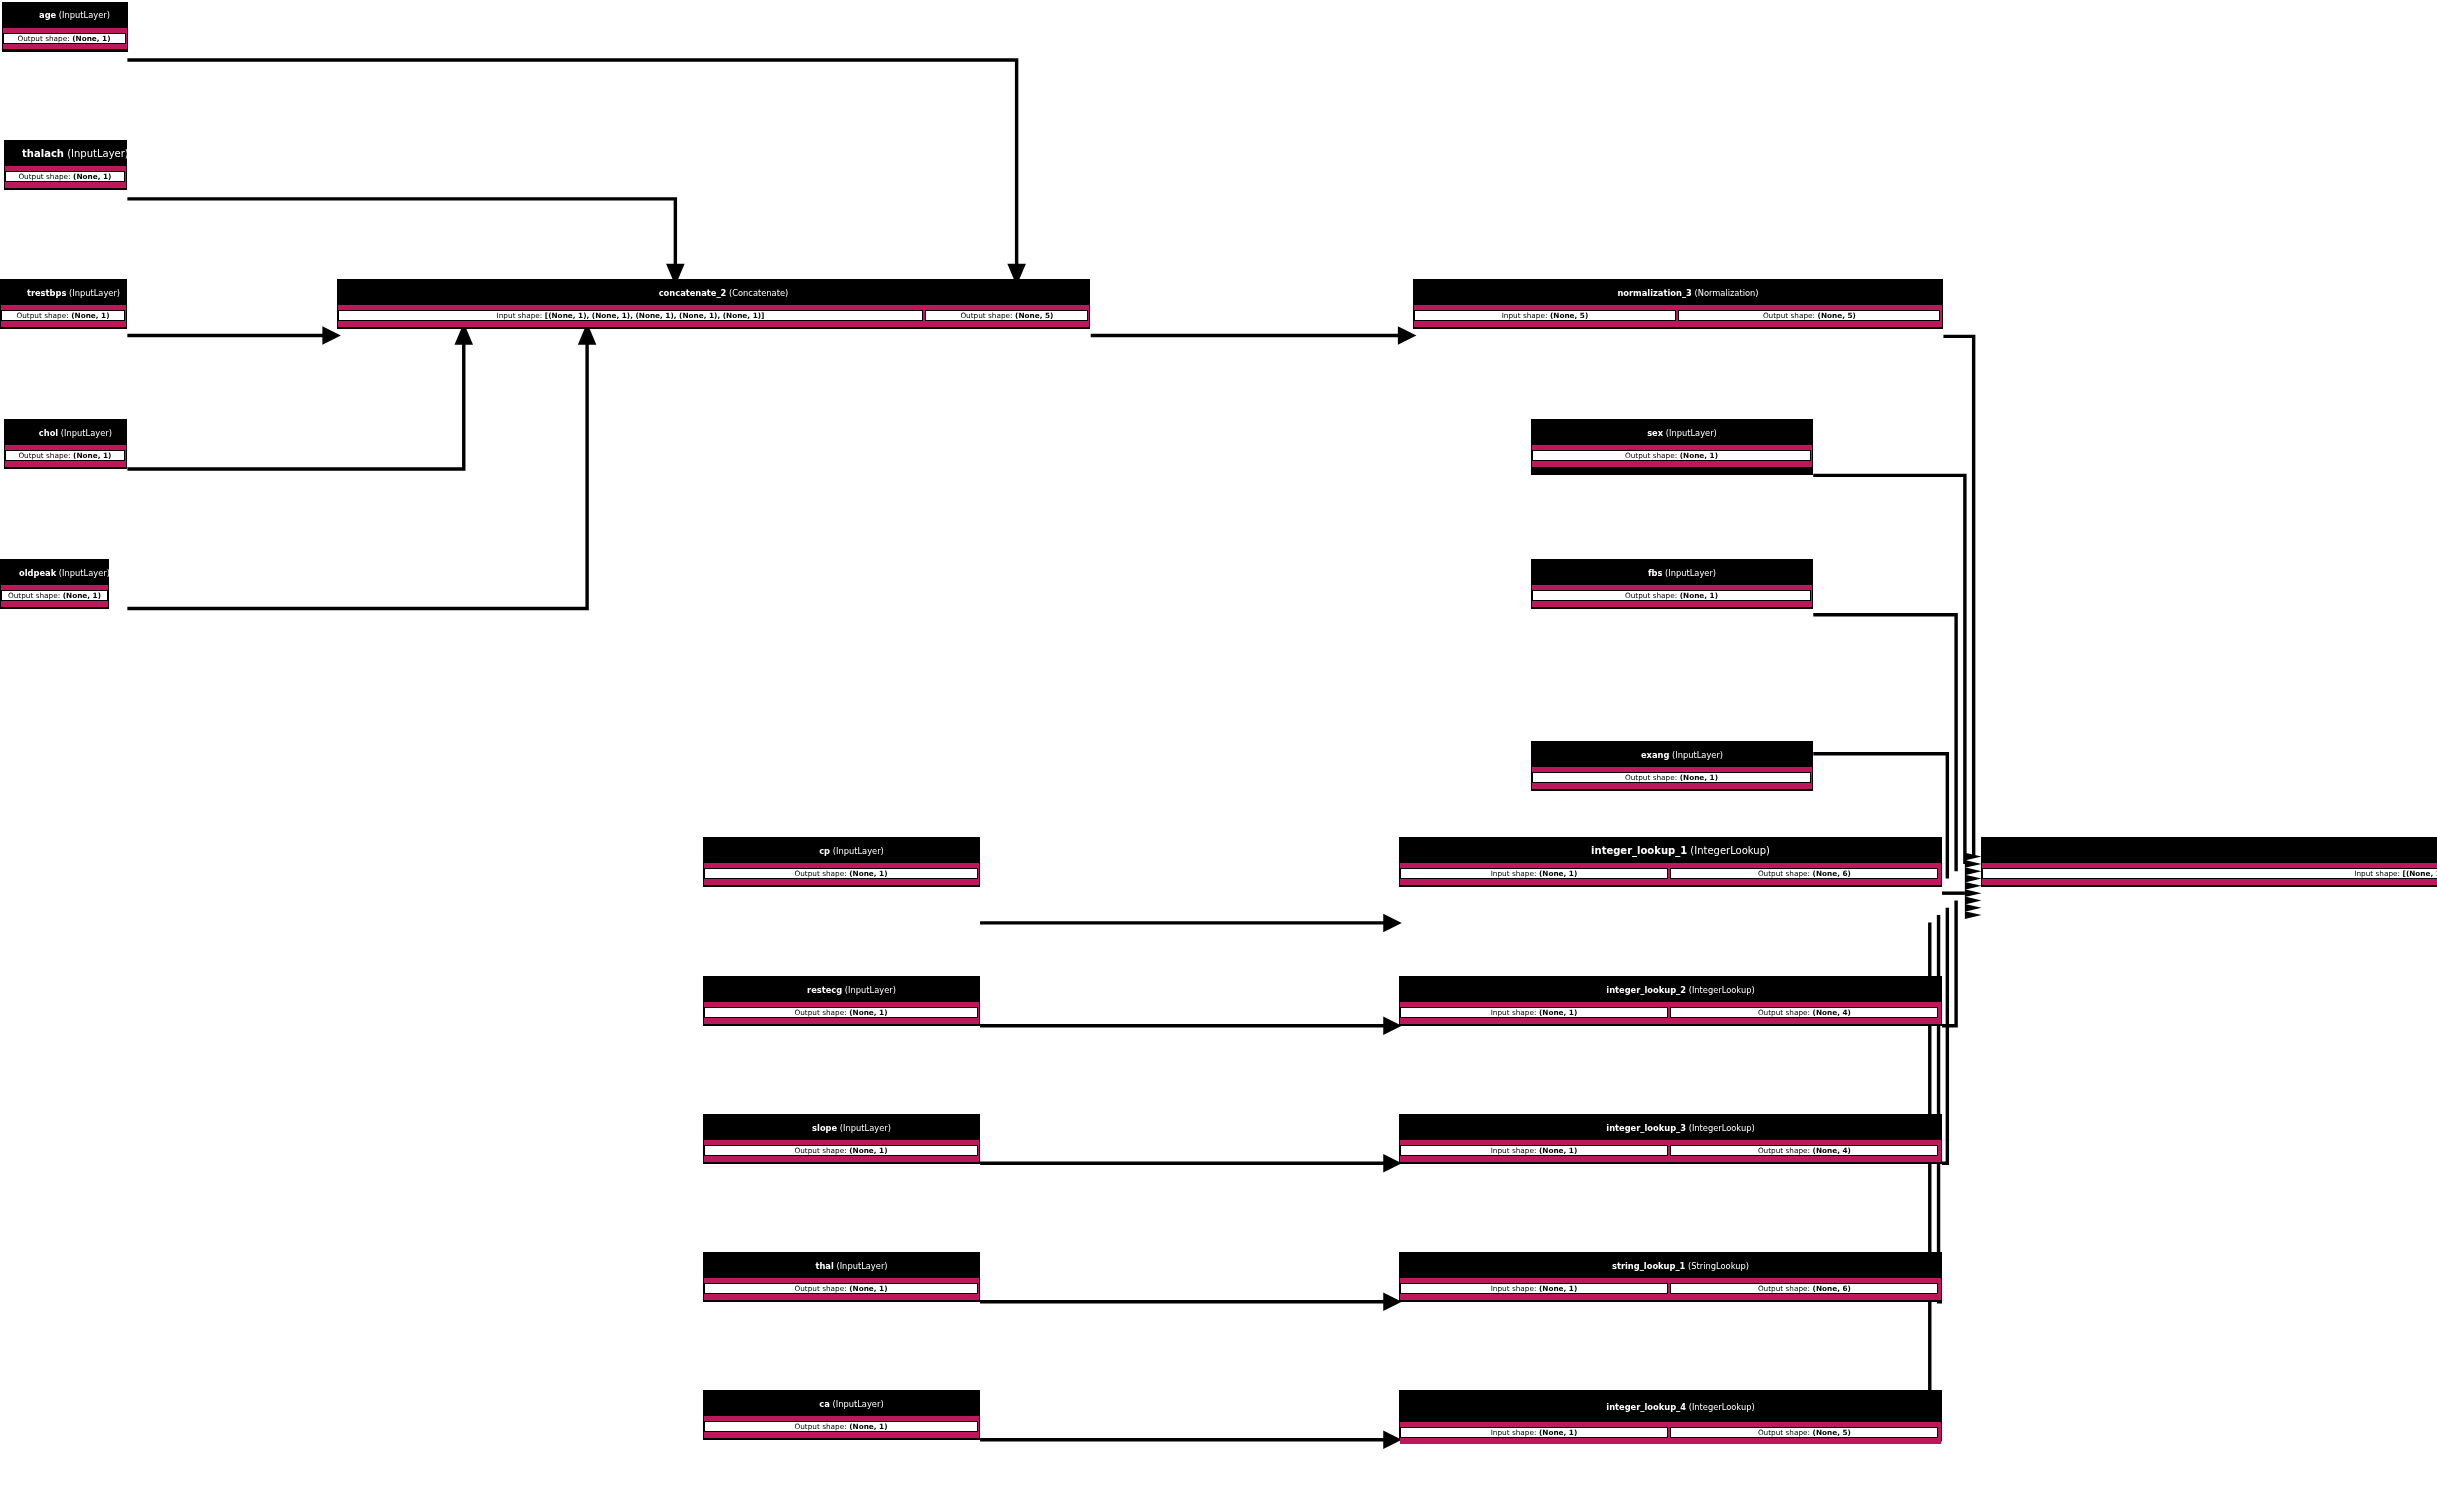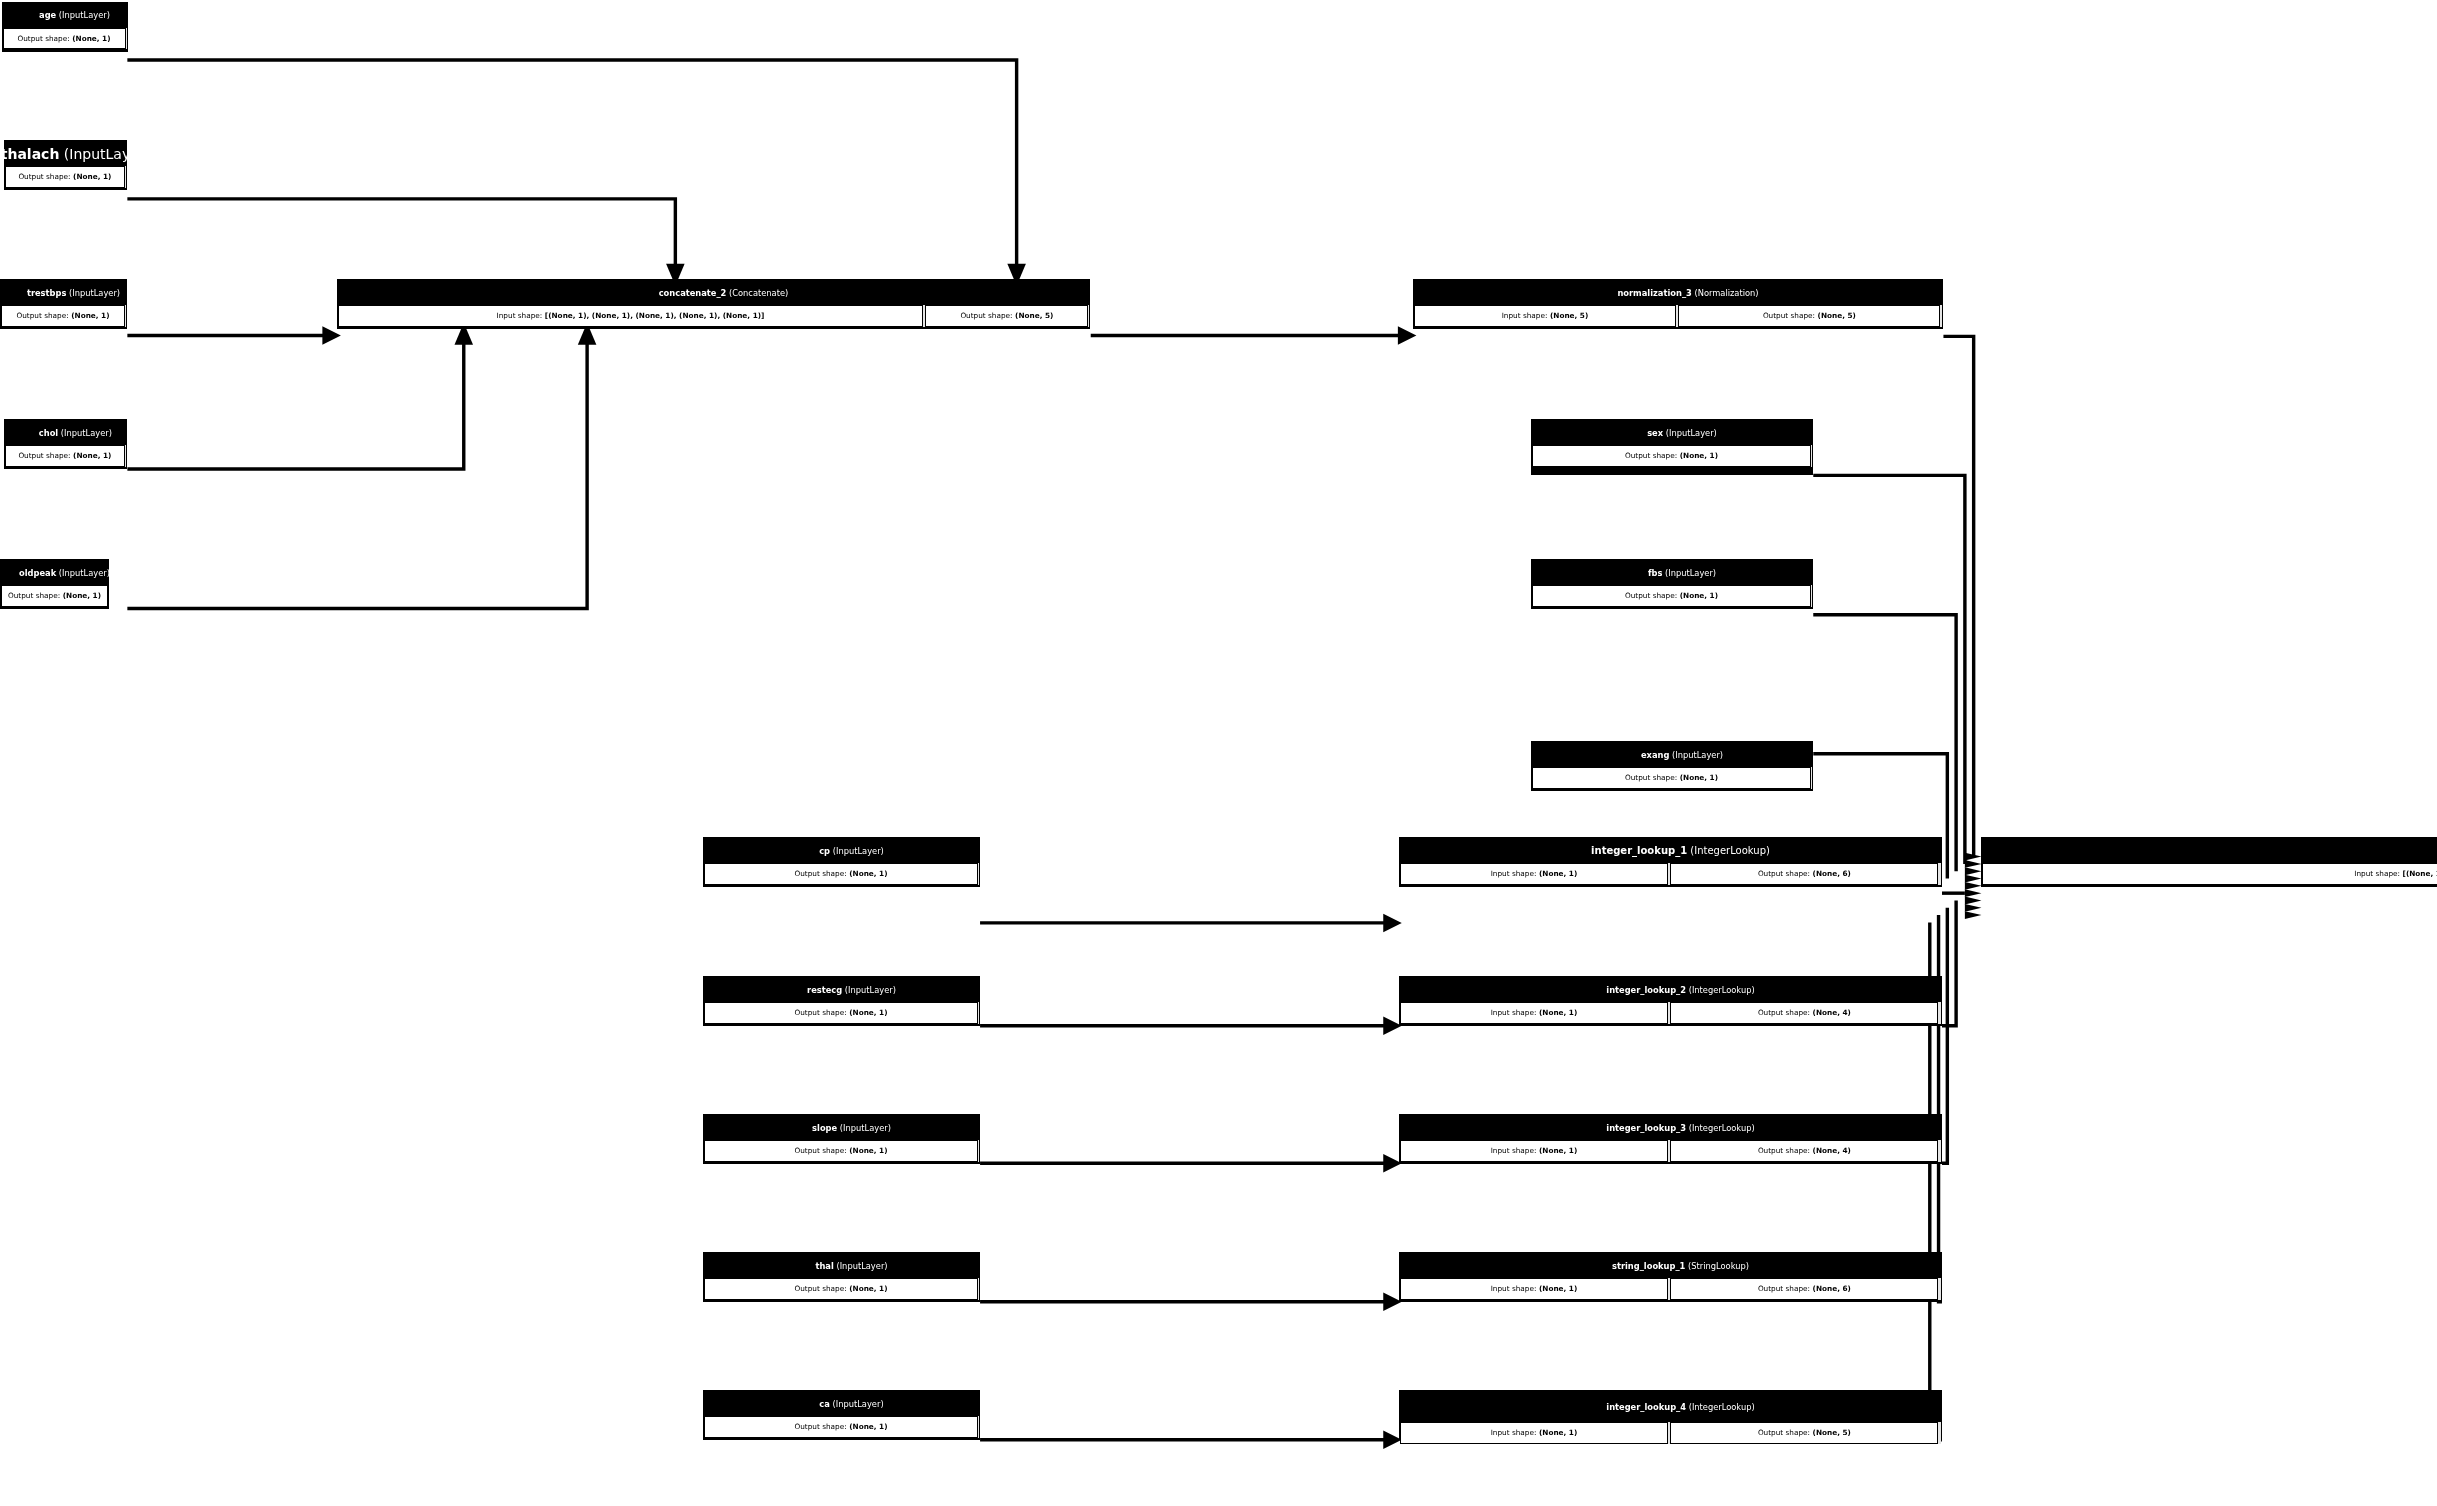--- a/index.html
+++ b/index.html
@@ -4,21 +4,21 @@
 <style>
   html,body{margin:0;padding:0;background:#ffffff;}
   #stage{position:relative;width:3471px;height:1506px;background:#fff;
          font-family:"DejaVu Sans","Liberation Sans",sans-serif;overflow:hidden;}
   .node{position:absolute;background:#000;border:1.5px solid #000;box-sizing:border-box;}
   .node .hdr{color:#fff;text-align:center;white-space:nowrap;
              display:flex;align-items:center;justify-content:center;padding-left:20px;}
   .node .hdr .nm{font-weight:bold;}
   .node .hdr .ty{font-weight:normal;}
   .node .hdr .ty:before{content:" ";white-space:pre;}
-  .body{display:flex;background:#e5e5e5;}
+  .body{display:flex;background:#be185d;align-items:center;}
   .cell{background:#fff;color:#000;display:flex;align-items:center;
         justify-content:center;white-space:nowrap;box-sizing:border-box;
         border:1px solid #000;}
   .cell .lb{font-weight:normal;}
   .cell .vl{font-weight:bold;}
   .cell .vl:before{content:" ";white-space:pre;}
   .cell + .cell{margin-left:2.4px;}
   svg.edges{position:absolute;left:0;top:0;width:3471px;height:1506px;
             pointer-events:none;overflow:visible;}
 </style>
@@ -83,21 +83,21 @@
           <span class="ty">(InputLayer)</span>
         </div>
         <div class="body" style="height: 21.5px;">
           <div class="cell" style="width: 123px; font-size: 7.3px;">
             <span class="lb">Output shape:</span>
             <span class="vl">(None, 1)</span>
           </div>
         </div>
       </div>
       <div class="node" style="left: 3.9px; top: 140px; width: 123px; height: 50px;">
-        <div class="hdr" style="height: 25px; font-size: 14px;">
+        <div class="hdr" style="height: 25px; font-size: 10px;">
           <span class="nm">thalach</span>
           <span class="ty">(InputLayer)</span>
         </div>
         <div class="body" style="height: 21.5px;">
           <div class="cell" style="width: 120px; font-size: 7.3px;">
             <span class="lb">Output shape:</span>
             <span class="vl">(None, 1)</span>
           </div>
         </div>
       </div>

